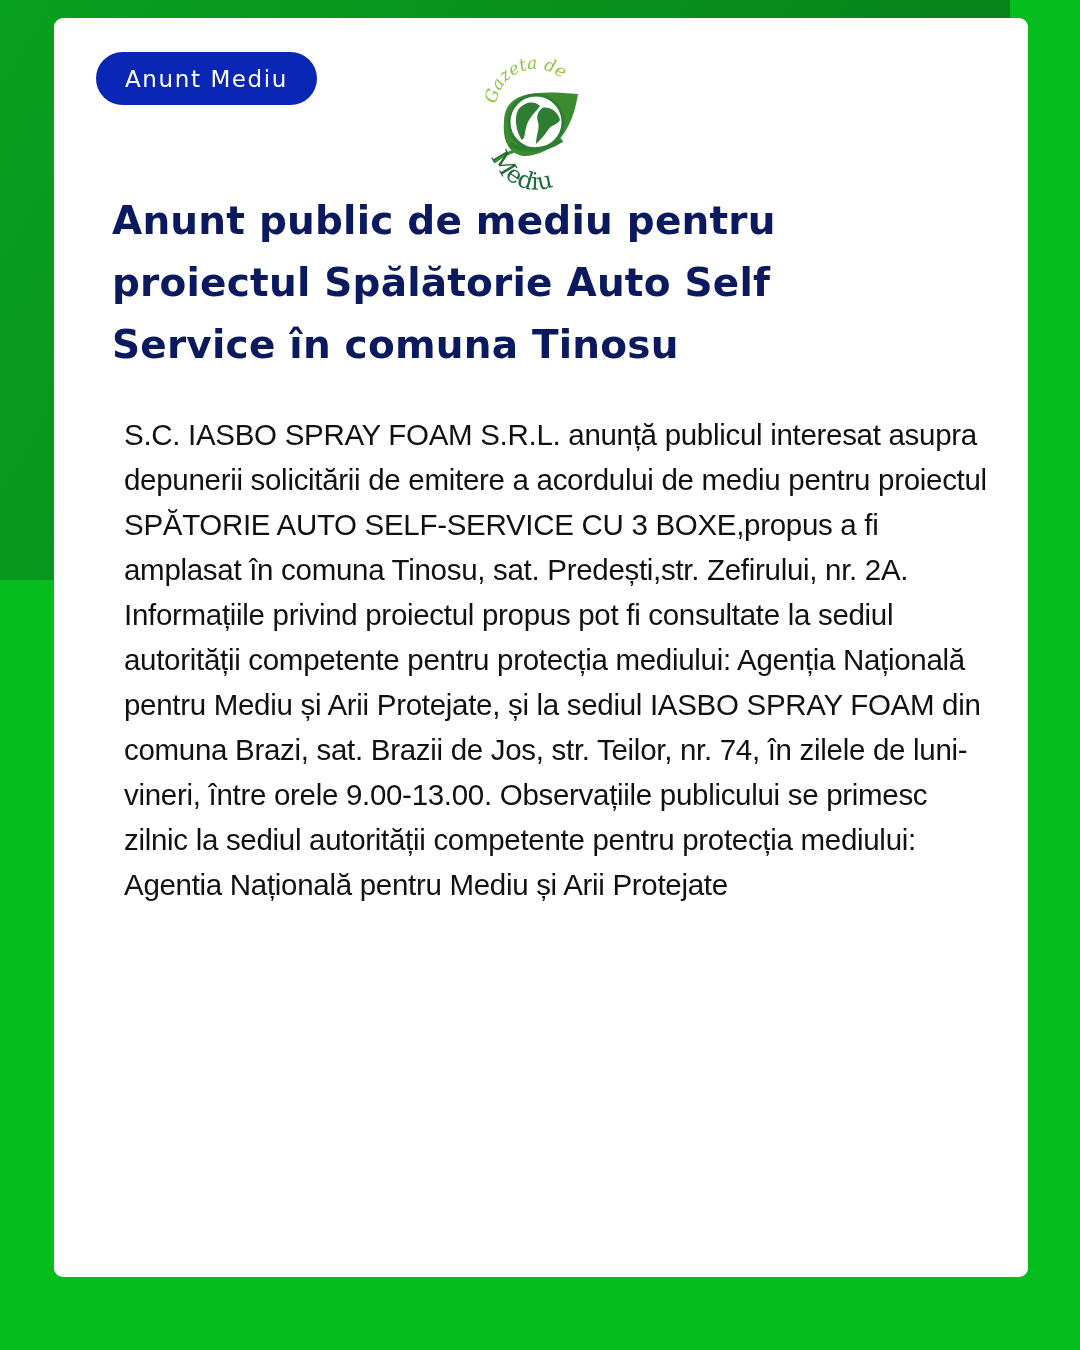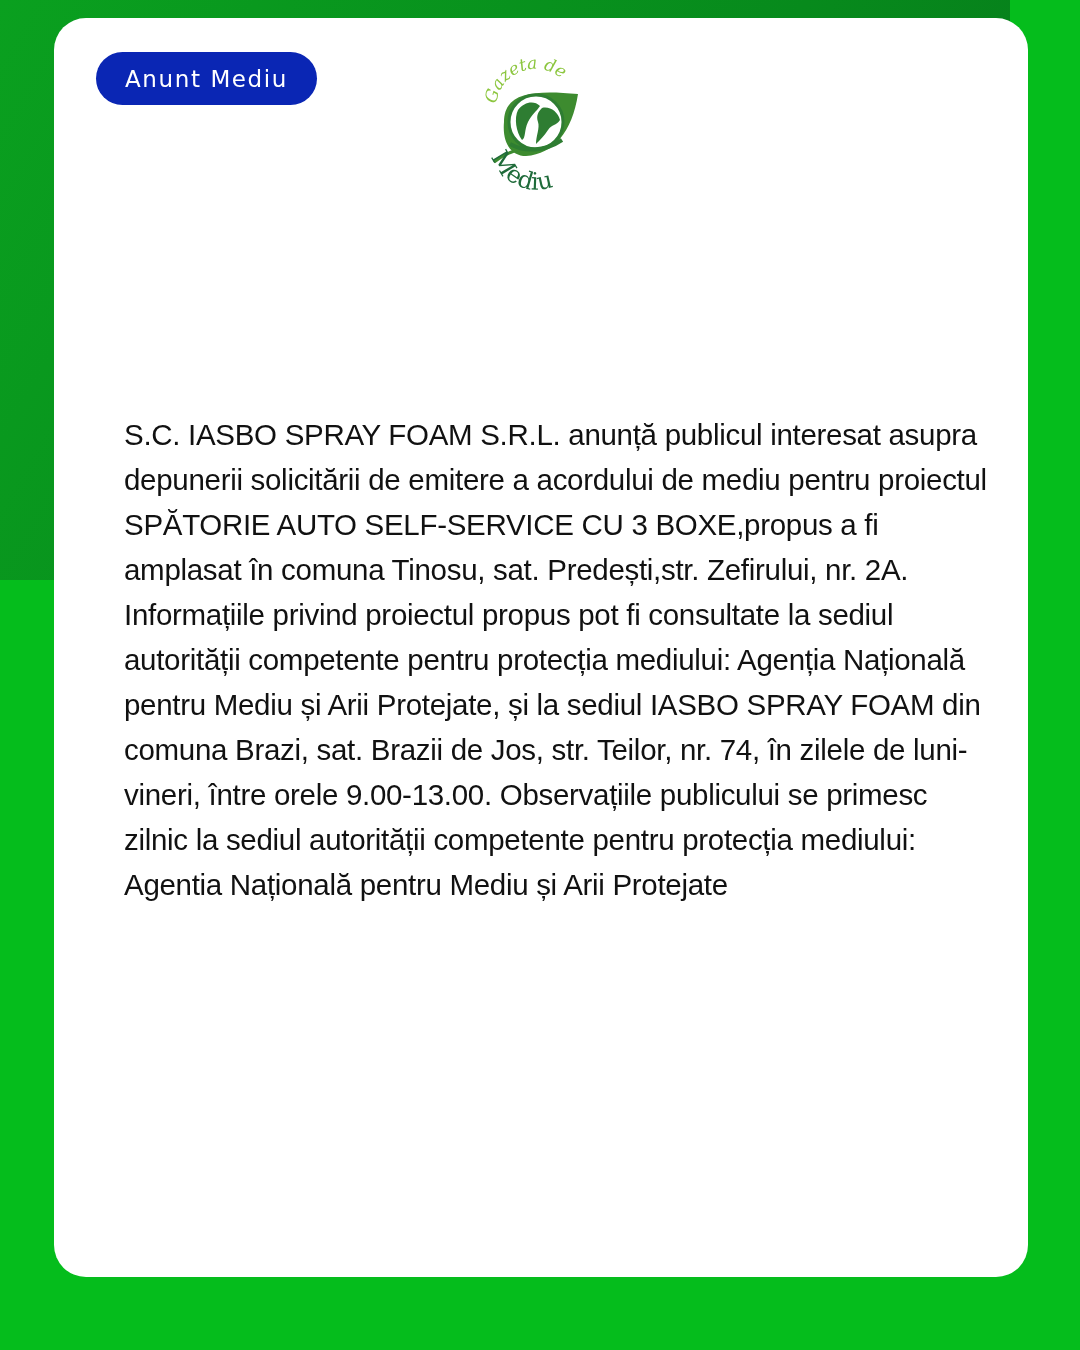--- a/index.html
+++ b/index.html
@@ -7,21 +7,21 @@
       width: 1080px; height: 1350px; position: relative; overflow: hidden;
       background: #05bd1c;
       font-family: "Liberation Sans", "DejaVu Sans", sans-serif;
     }
     .bg-dark {
       position: absolute; left: 0; top: 0; width: 1010px; height: 580px;
       background: linear-gradient(120deg, #0aa01f 0%, #078a1c 60%, #06771a 100%);
     }
     .card {
       position: absolute; left: 54px; top: 18px; width: 974px; height: 1259px;
-      background: #ffffff; border-radius: 32px;
+      background: #ffffff; border-radius: 9px;
     }
     .badge {
       position: absolute; left: 42px; top: 34px; width: 221px; height: 53px;
       background: #0a26b4; border-radius: 27px; color: #ffffff;
       display: flex; align-items: center; justify-content: center;
       font-size: 23px; letter-spacing: 1.6px;
       font-family: "DejaVu Sans", sans-serif;
     }
     .logo {
       position: absolute; left: 420px; top: 34px; width: 120px; height: 140px;
@@ -64,16 +64,17 @@
       <circle cx="62" cy="70" r="27" fill="#ffffff" stroke="#2e7d32" stroke-width="3"></circle>
       <path d="M 44 58 C 50 50, 60 48, 66 54 C 62 60, 58 62, 54 70 C 50 78, 52 86, 48 88 C 42 80, 40 66, 44 58 Z" fill="#2e7d32"></path>
       <path d="M 68 56 C 76 54, 84 60, 86 68 C 82 74, 78 72, 74 78 C 70 84, 66 88, 62 92 C 62 84, 66 76, 64 70 C 62 64, 64 60, 68 56 Z" fill="#2e7d32"></path>
       <path d="M 36 92 C 50 100, 70 100, 88 88" stroke="#2e7d32" stroke-width="4" fill="none"></path>
       <text font-family="DejaVu Serif, serif" font-size="24" fill="#1f6b3a">
         <textPath href="#arcBot">Mediu</textPath>
       </text>
     </svg>
   </div>
 
+  <h1 class="title">Anunt public de mediu pentru proiectul Spălătorie Auto Self Service în comuna Tinosu</h1>
 
   <p class="body-text">S.C. IASBO SPRAY FOAM S.R.L. anunță publicul interesat asupra depunerii solicitării de emitere a acordului de mediu pentru proiectul SPĂTORIE AUTO SELF-SERVICE CU 3 BOXE,propus a fi amplasat în comuna Tinosu, sat. Predești,str. Zefirului, nr. 2A. Informațiile privind proiectul propus pot fi consultate la sediul autorității competente pentru protecția mediului: Agenția Națională pentru Mediu și Arii Protejate, și la sediul IASBO SPRAY FOAM din comuna Brazi, sat. Brazii de Jos, str. Teilor, nr. 74, în zilele de luni-vineri, între orele 9.00-13.00. Observațiile publicului se primesc zilnic la sediul autorității competente pentru protecția mediului: Agentia Națională pentru Mediu și Arii Protejate</p>
 
 </div>
 
 </body></html>

